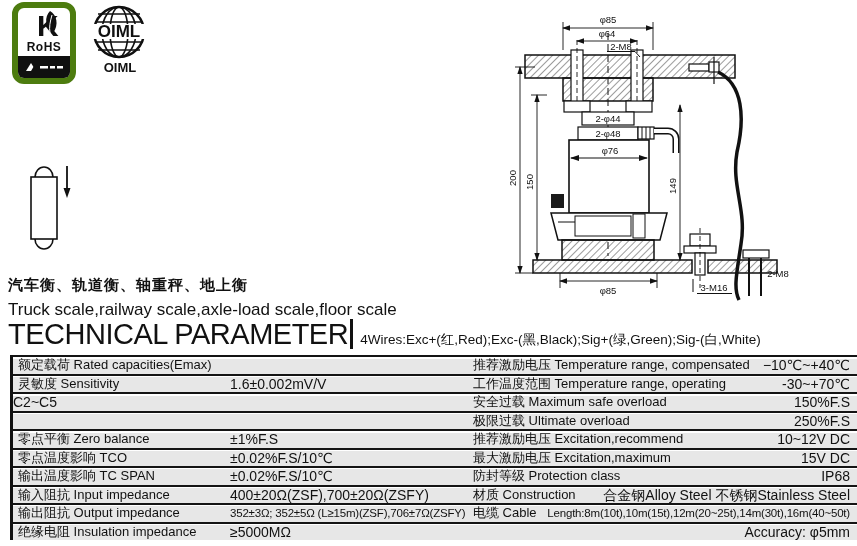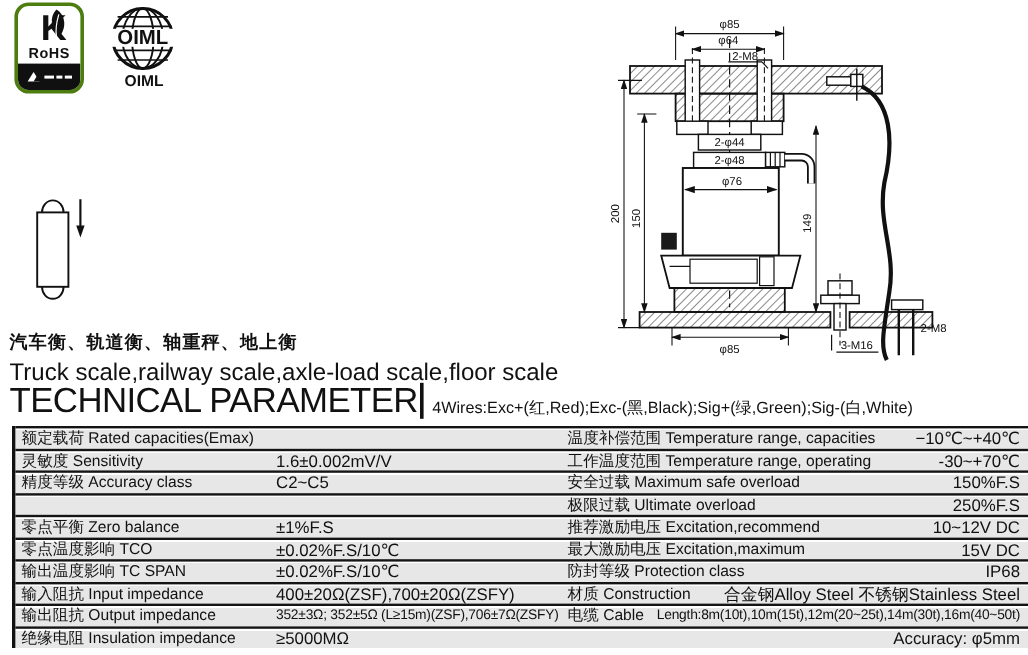--- a/index.html
+++ b/index.html
@@ -2,29 +2,29 @@
 <html><head>
 <meta charset="utf-8">
 <style>
   html,body{margin:0;padding:0;background:#888;}
   .page{
     position:relative;width:857px;height:546px;margin:0 auto;background:#fff;
     overflow:hidden;font-family:"Liberation Sans","DejaVu Sans",sans-serif;color:#111;
   }
   .abs{position:absolute;}
   
-  .rohs{left:12px;top:2px;width:52px;height:70px;border:3px solid #4d7c0f;border-radius:12px;
+  .rohs{left:12px;top:2px;width:52px;height:70px;border:6px solid #4d7c0f;border-radius:12px;
         background:#fff;overflow:hidden;display:flex;flex-direction:column;align-items:center;}
   .rohs .kwrap{height:32px;margin-top:1px;}
   .rohs .rlabel{font-size:12px;font-weight:bold;letter-spacing:.5px;line-height:13px;}
   .rohs .band{margin-top:2px;width:100%;flex:1;background:#101010;display:flex;align-items:center;justify-content:center;}
   .oiml-caption{left:92px;top:60px;width:56px;text-align:center;font-size:13px;font-weight:bold;}
   
   .app-cn{left:8px;top:276px;font-size:15px;font-weight:bold;letter-spacing:1px;}
-  .app-en{left:8px;top:300px;font-size:20px;}
+  .app-en{left:8px;top:300px;font-size:17px;}
   .title-row{left:8px;top:317px;display:flex;align-items:flex-end;white-space:nowrap;}
   .title-row h1{margin:0;font-size:29px;line-height:34px;font-weight:400;letter-spacing:-.5px;}
   .title-vbar{width:3px;height:30px;background:#111;margin:0 0 2px 2px;}
   .wiring{font-size:13.5px;margin-left:7px;padding-bottom:2px;}
   
   .ptable{left:10px;top:355px;width:847px;border-left:3px solid #111;}
   .trow{display:flex;height:16.5px;border-top:2.5px solid #141414;
         background:linear-gradient(180deg,#ffffff 0 1.5px,#e7e7e7 1.5px);}
   .cell{line-height:16px;white-space:nowrap;font-size:13px;}
   .lhalf{width:452px;flex:none;display:flex;}
@@ -191,37 +191,36 @@
     <div class="title-vbar"></div>
     <div class="wiring">4Wires:Exc+(红,Red);Exc-(黑,Black);Sig+(绿,Green);Sig-(白,White)</div>
   </div>
 
   <div class="abs ptable">
       <div class="trow">
         <div class="lhalf">
           <div class="cell ll">额定载荷 Rated capacities(Emax)</div>
         </div>
         <div class="rhalf">
-          <div class="cell rl">温度补偿范围 Temperature range, capacities</div>
+          <div class="cell rl">推荐激励电压 Temperature range, compensated</div>
           <div class="cell rv">−10℃~+40℃</div>
         </div>
       </div>
       <div class="trow">
         <div class="lhalf">
           <div class="cell ll">灵敏度 Sensitivity</div>
           <div class="cell lv">1.6±0.002mV/V</div>
         </div>
         <div class="rhalf">
           <div class="cell rl">工作温度范围 Temperature range, operating</div>
           <div class="cell rv">-30~+70℃</div>
         </div>
       </div>
       <div class="trow">
         <div class="lhalf">
-          <div class="cell ll">精度等级 Accuracy class</div>
           <div class="cell lv">C2~C5</div>
         </div>
         <div class="rhalf">
           <div class="cell rl">安全过载 Maximum safe overload</div>
           <div class="cell rv">150%F.S</div>
         </div>
       </div>
       <div class="trow">
         <div class="lhalf">
           <div class="cell ll"></div>

